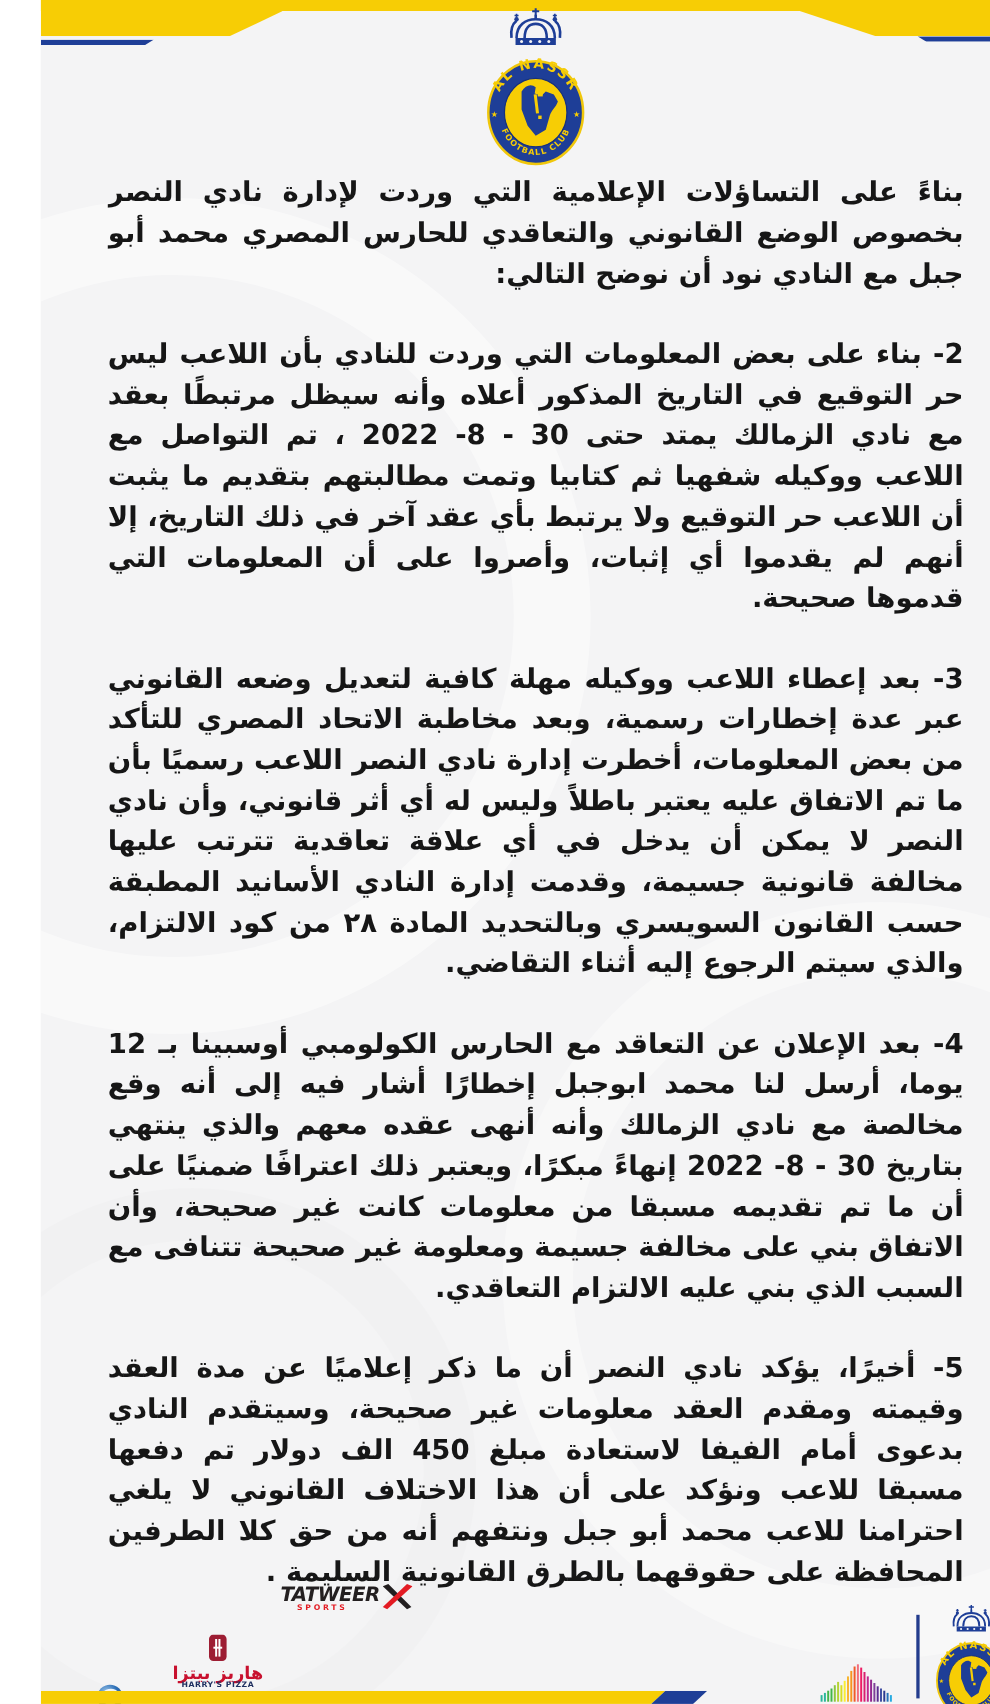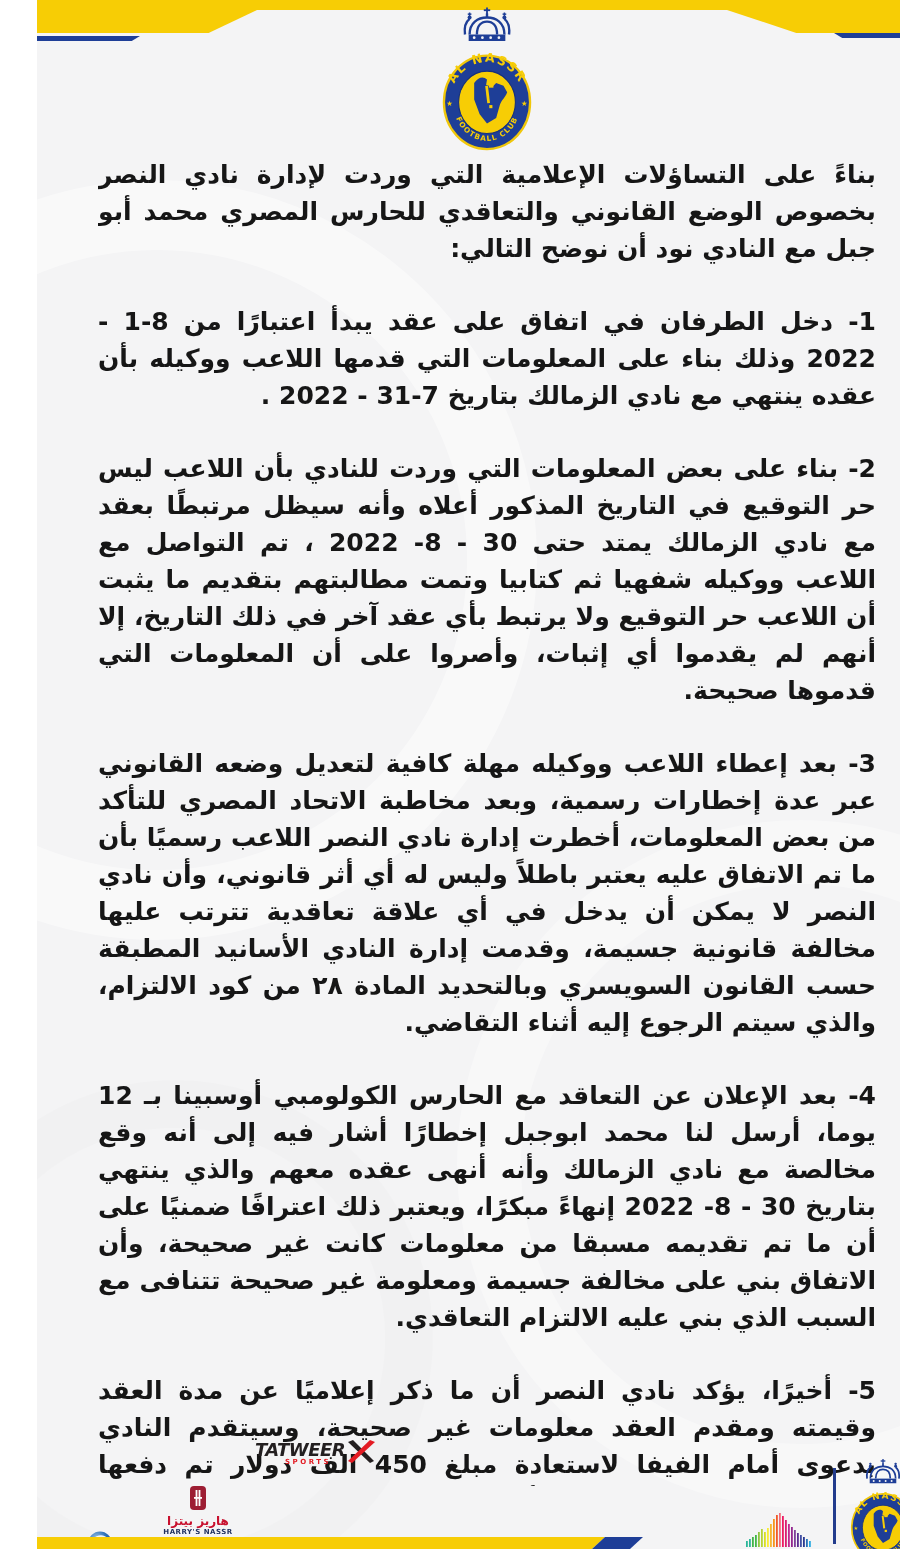--- a/index.html
+++ b/index.html
@@ -38,26 +38,26 @@
     font-size:25px;line-height:37px;
     overflow:hidden;
   }
   .statement p{margin:0 0 36px 0;}
   
   .sponsor{position:absolute;text-align:center;}
   .sp-hokair{left:20px;top:1530px;width:86px;}
   .sp-hokair .ar{font-size:8px;color:#2e63a4;font-weight:700;line-height:9px;}
   .sp-hokair .en{font-size:10px;color:#2e63a4;line-height:9px;}
   .sp-harrys{left:118px;top:1486px;width:86px;}
-  .sp-harrys .ar{font-size:12px;color:#c8102e;font-weight:700;line-height:14px;direction:rtl;}
+  .sp-harrys .ar{font-size:16px;color:#c8102e;font-weight:700;line-height:14px;direction:rtl;}
   .sp-harrys .en{font-size:7px;color:#1d2e5e;font-weight:700;letter-spacing:.5px;line-height:9px;}
   .sp-tatweer{left:213px;top:1440px;width:130px;}
   .tw-row{display:flex;align-items:flex-start;justify-content:center;}
   .tw-name{font-size:18px;font-weight:800;font-style:italic;color:#231f20;letter-spacing:-.5px;line-height:20px;}
-  .tw-sub{font-size:7px;font-weight:700;color:#e31b23;letter-spacing:2.5px;text-align:right;margin-top:-2px;margin-right:14px;}
+  .tw-sub{font-size:7px;font-weight:700;color:#e31b23;letter-spacing:2.5px;text-align:center;margin-top:-2px;margin-right:14px;}
   .sp-shurfah{left:352px;top:1490px;width:160px;}
   .sh-row{display:flex;align-items:center;justify-content:flex-end;gap:8px;}
   .sh-texts{text-align:center;}
   .sh-ar{font-size:19px;color:#44546a;font-weight:700;line-height:20px;direction:rtl;}
   .sh-en{font-size:13px;color:#44546a;letter-spacing:2px;line-height:16px;font-weight:400;}
   .sp-qiddiya{left:698px;top:1512px;width:94px;}
   .qd-ar{font-size:18px;color:#233c8d;font-weight:700;line-height:20px;direction:rtl;margin-top:2px;}
   .qd-en{font-size:19px;color:#a16207;font-weight:500;line-height:22px;}
   .footer-divider{position:absolute;left:796px;top:1468px;width:3px;height:76px;background:#233c8d;}
   
@@ -136,21 +136,20 @@
   <div class="hdr-yel-right"></div>
   <div class="hdr-blue-left"></div>
   <div class="hdr-blue-right"></div>
 
   <svg class="badge-top" viewBox="0 0 120 170">
     <use href="#alnassr-badge"></use>
   </svg>
 
   <div class="statement">
     <p>بناءً على التساؤلات الإعلامية التي وردت لإدارة نادي النصر بخصوص الوضع القانوني والتعاقدي للحارس المصري محمد أبو جبل مع النادي نود أن نوضح التالي:</p>
-    <p>1- دخل الطرفان في اتفاق على عقد يبدأ اعتبارًا من 8-1 - 2022 وذلك بناء على المعلومات التي قدمها اللاعب ووكيله بأن عقده ينتهي مع نادي الزمالك بتاريخ 7-31 - 2022 .</p>
     <p>2- بناء على بعض المعلومات التي وردت للنادي بأن اللاعب ليس حر التوقيع في التاريخ المذكور أعلاه وأنه سيظل مرتبطًا بعقد مع نادي الزمالك يمتد حتى 30 - 8- 2022 ، تم التواصل مع اللاعب ووكيله شفهيا ثم كتابيا وتمت مطالبتهم بتقديم ما يثبت أن اللاعب حر التوقيع ولا يرتبط بأي عقد آخر في ذلك التاريخ، إلا أنهم لم يقدموا أي إثبات، وأصروا على أن المعلومات التي قدموها صحيحة.</p>
     <p>3- بعد إعطاء اللاعب ووكيله مهلة كافية لتعديل وضعه القانوني عبر عدة إخطارات رسمية، وبعد مخاطبة الاتحاد المصري للتأكد من بعض المعلومات، أخطرت إدارة نادي النصر اللاعب رسميًا بأن ما تم الاتفاق عليه يعتبر باطلاً وليس له أي أثر قانوني، وأن نادي النصر لا يمكن أن يدخل في أي علاقة تعاقدية تترتب عليها مخالفة قانونية جسيمة، وقدمت إدارة النادي الأسانيد المطبقة حسب القانون السويسري وبالتحديد المادة ٢٨ من كود الالتزام، والذي سيتم الرجوع إليه أثناء التقاضي.</p>
     <p>4- بعد الإعلان عن التعاقد مع الحارس الكولومبي أوسبينا بـ 12 يوما، أرسل لنا محمد ابوجبل إخطارًا أشار فيه إلى أنه وقع مخالصة مع نادي الزمالك وأنه أنهى عقده معهم والذي ينتهي بتاريخ 30 - 8- 2022 إنهاءً مبكرًا، ويعتبر ذلك اعترافًا ضمنيًا على أن ما تم تقديمه مسبقا من معلومات كانت غير صحيحة، وأن الاتفاق بني على مخالفة جسيمة ومعلومة غير صحيحة تتنافى مع السبب الذي بني عليه الالتزام التعاقدي.</p>
     <p>5- أخيرًا، يؤكد نادي النصر أن ما ذكر إعلاميًا عن مدة العقد وقيمته ومقدم العقد معلومات غير صحيحة، وسيتقدم النادي بدعوى أمام الفيفا لاستعادة مبلغ 450 الف دولار تم دفعها مسبقا للاعب ونؤكد على أن هذا الاختلاف القانوني لا يلغي احترامنا للاعب محمد أبو جبل ونتفهم أنه من حق كلا الطرفين المحافظة على حقوقهما بالطرق القانونية السليمة .</p>
   </div>
 
   <div class="sponsor sp-hokair">
     <svg width="26" height="26" viewBox="0 0 26 26">
       <defs>
         <radialGradient id="hok" cx="35%" cy="30%" r="75%">
@@ -168,21 +167,21 @@
   </div>
 
   <div class="sponsor sp-harrys">
     <svg width="22" height="24" viewBox="0 0 22 24">
       <rect x="3" y="0" width="16" height="24" rx="4" fill="#9d1d33"></rect>
       <rect x="8.6" y="4" width="1.8" height="16" fill="#ffffff"></rect>
       <rect x="11.6" y="4" width="1.8" height="16" fill="#ffffff"></rect>
       <rect x="7" y="11" width="8" height="1.8" fill="#ffffff"></rect>
     </svg>
     <div class="ar">هاريز بيتزا</div>
-    <div class="en">HARRY'S NASSR</div>
+    <div class="en">HARRY'S PIZZA</div>
   </div>
 
   <div class="sponsor sp-tatweer">
     <div class="tw-row">
       <div>
         <div class="tw-name">TATWEER</div>
         <div class="tw-sub">SPORTS</div>
       </div>
       <svg width="28" height="24" viewBox="0 0 28 24" style="margin-left:2px">
         <polygon points="1,2 6,0 27,21 23,23" fill="#231f20"></polygon>

